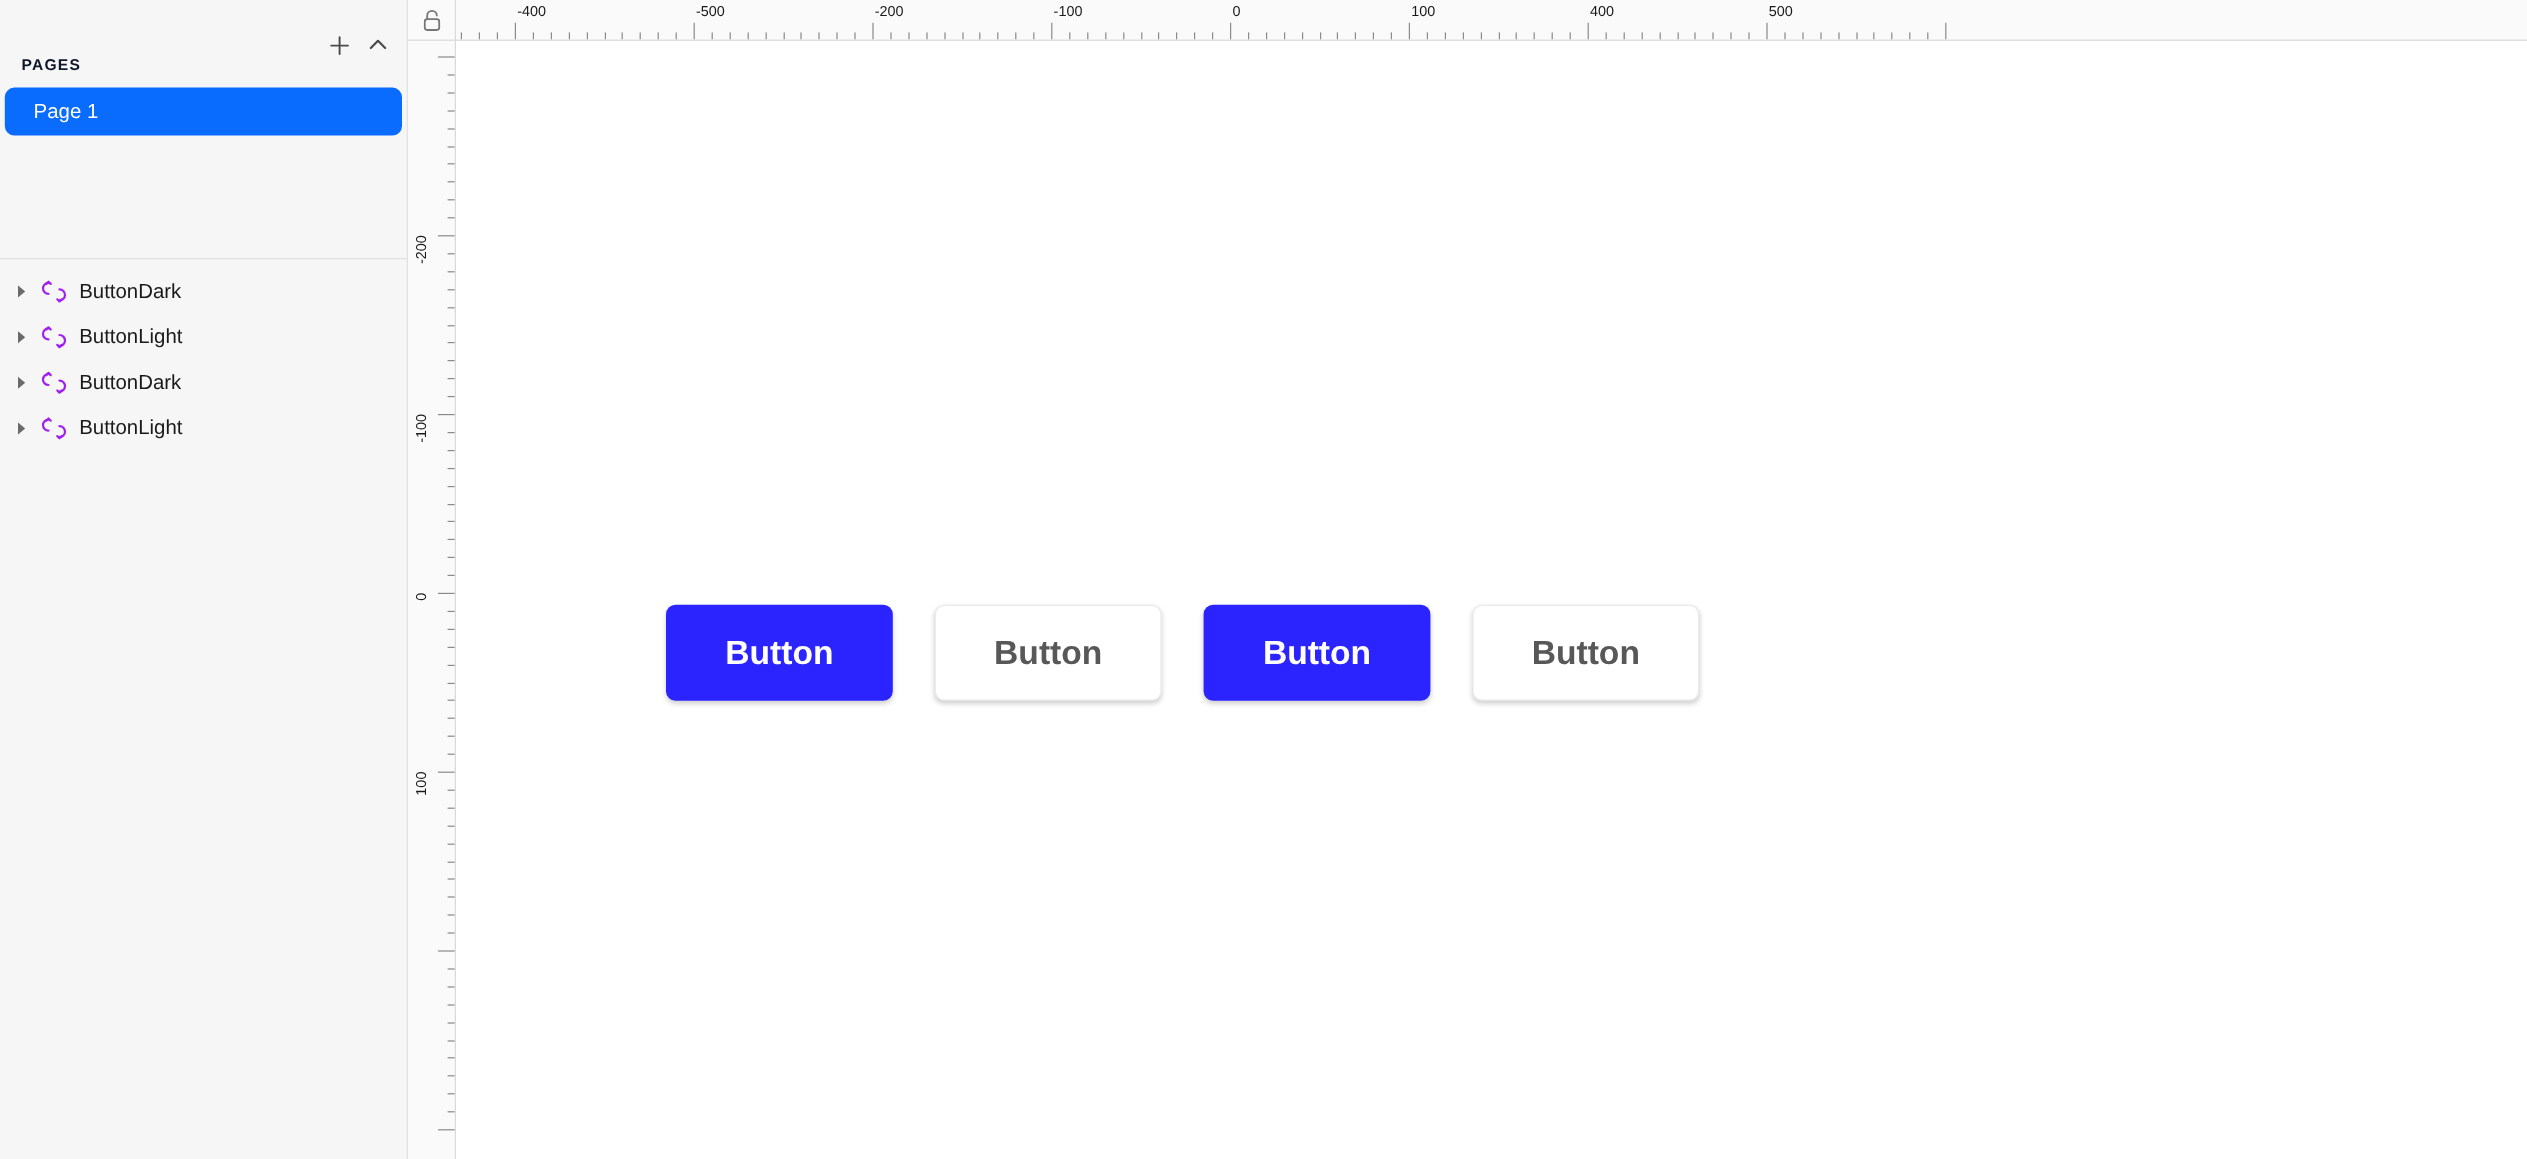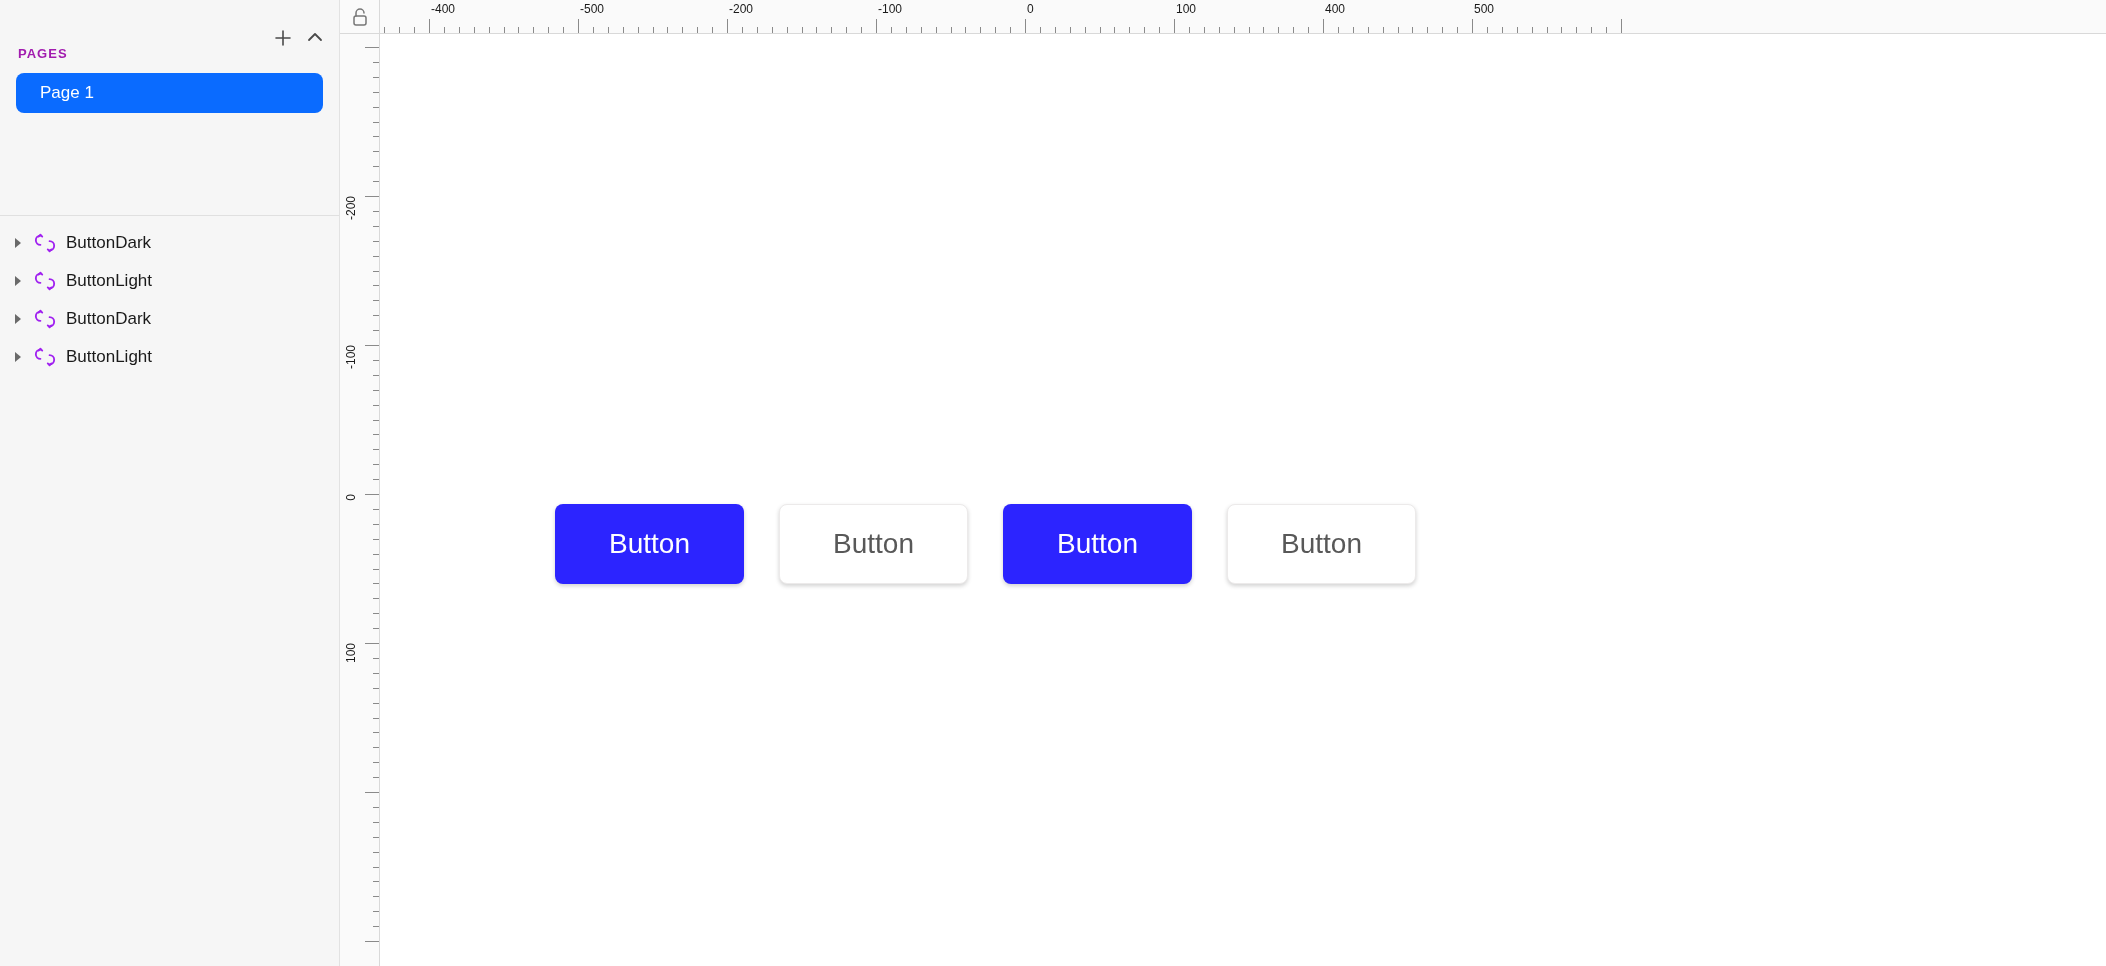--- a/index.html
+++ b/index.html
@@ -22,31 +22,31 @@
     .pages-header {
       display: flex;
       align-items: center;
       justify-content: space-between;
       padding: 14px 14px 10px 18px;
     }
     .pages-label {
       font-size: 13px;
       font-weight: 700;
       letter-spacing: 1px;
-      color: #a21caf;
+      color: #0f172a;
       margin-top: 32px;
     }
     .pages-header-actions {
       display: flex;
       gap: 12px;
       align-items: center;
     }
     .pages-header-actions svg { display: block; }
     .page-list {
-      padding: 0 16px;
+      padding: 0 4px;
     }
     .page-item {
       padding: 10px 24px;
       font-size: 17px;
       border-radius: 8px;
       margin: 2px 0;
       color: #1a1a1a;
       cursor: pointer;
     }
     .page-item.active {
@@ -148,21 +148,21 @@
     }
     .btn {
       position: absolute;
       width: 189px;
       height: 80px;
       border-radius: 8px;
       display: flex;
       align-items: center;
       justify-content: center;
       font-size: 28px;
-      font-weight: 400;
+      font-weight: 700;
       box-shadow: 0 2px 4px rgba(0,0,0,0.18);
     }
     .btn-dark { background: #2c24ff; color: #fff; }
     .btn-light { background: #fff; color: #585858; border: 1px solid #eceaea; }
   </style>
 </head>
 <body>
 
 <aside class="sidebar">
   <div class="pages-header">

